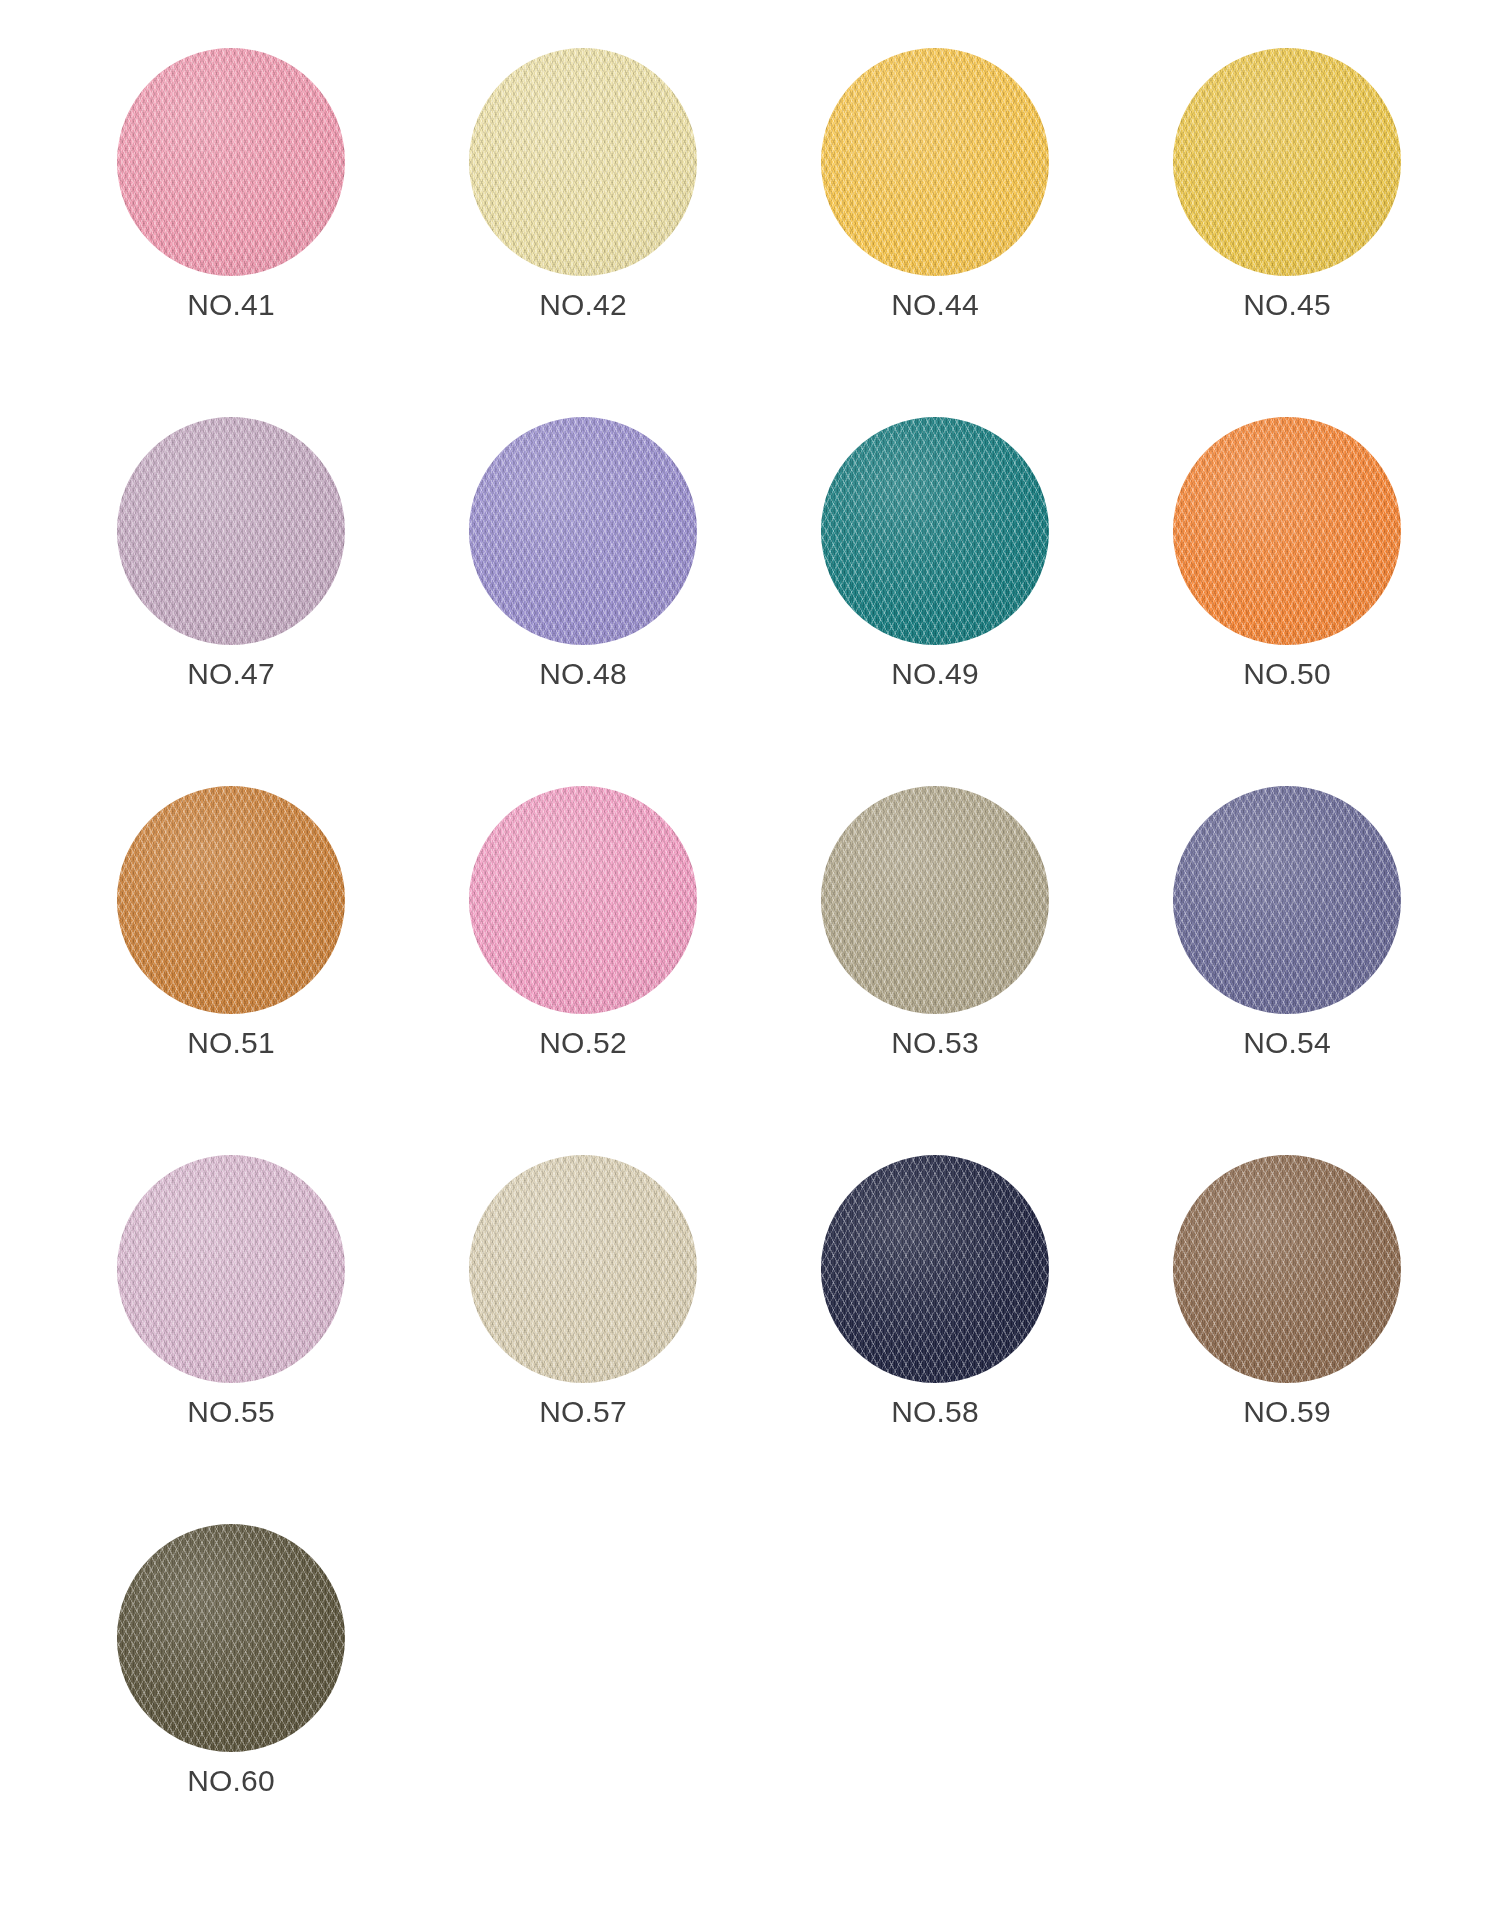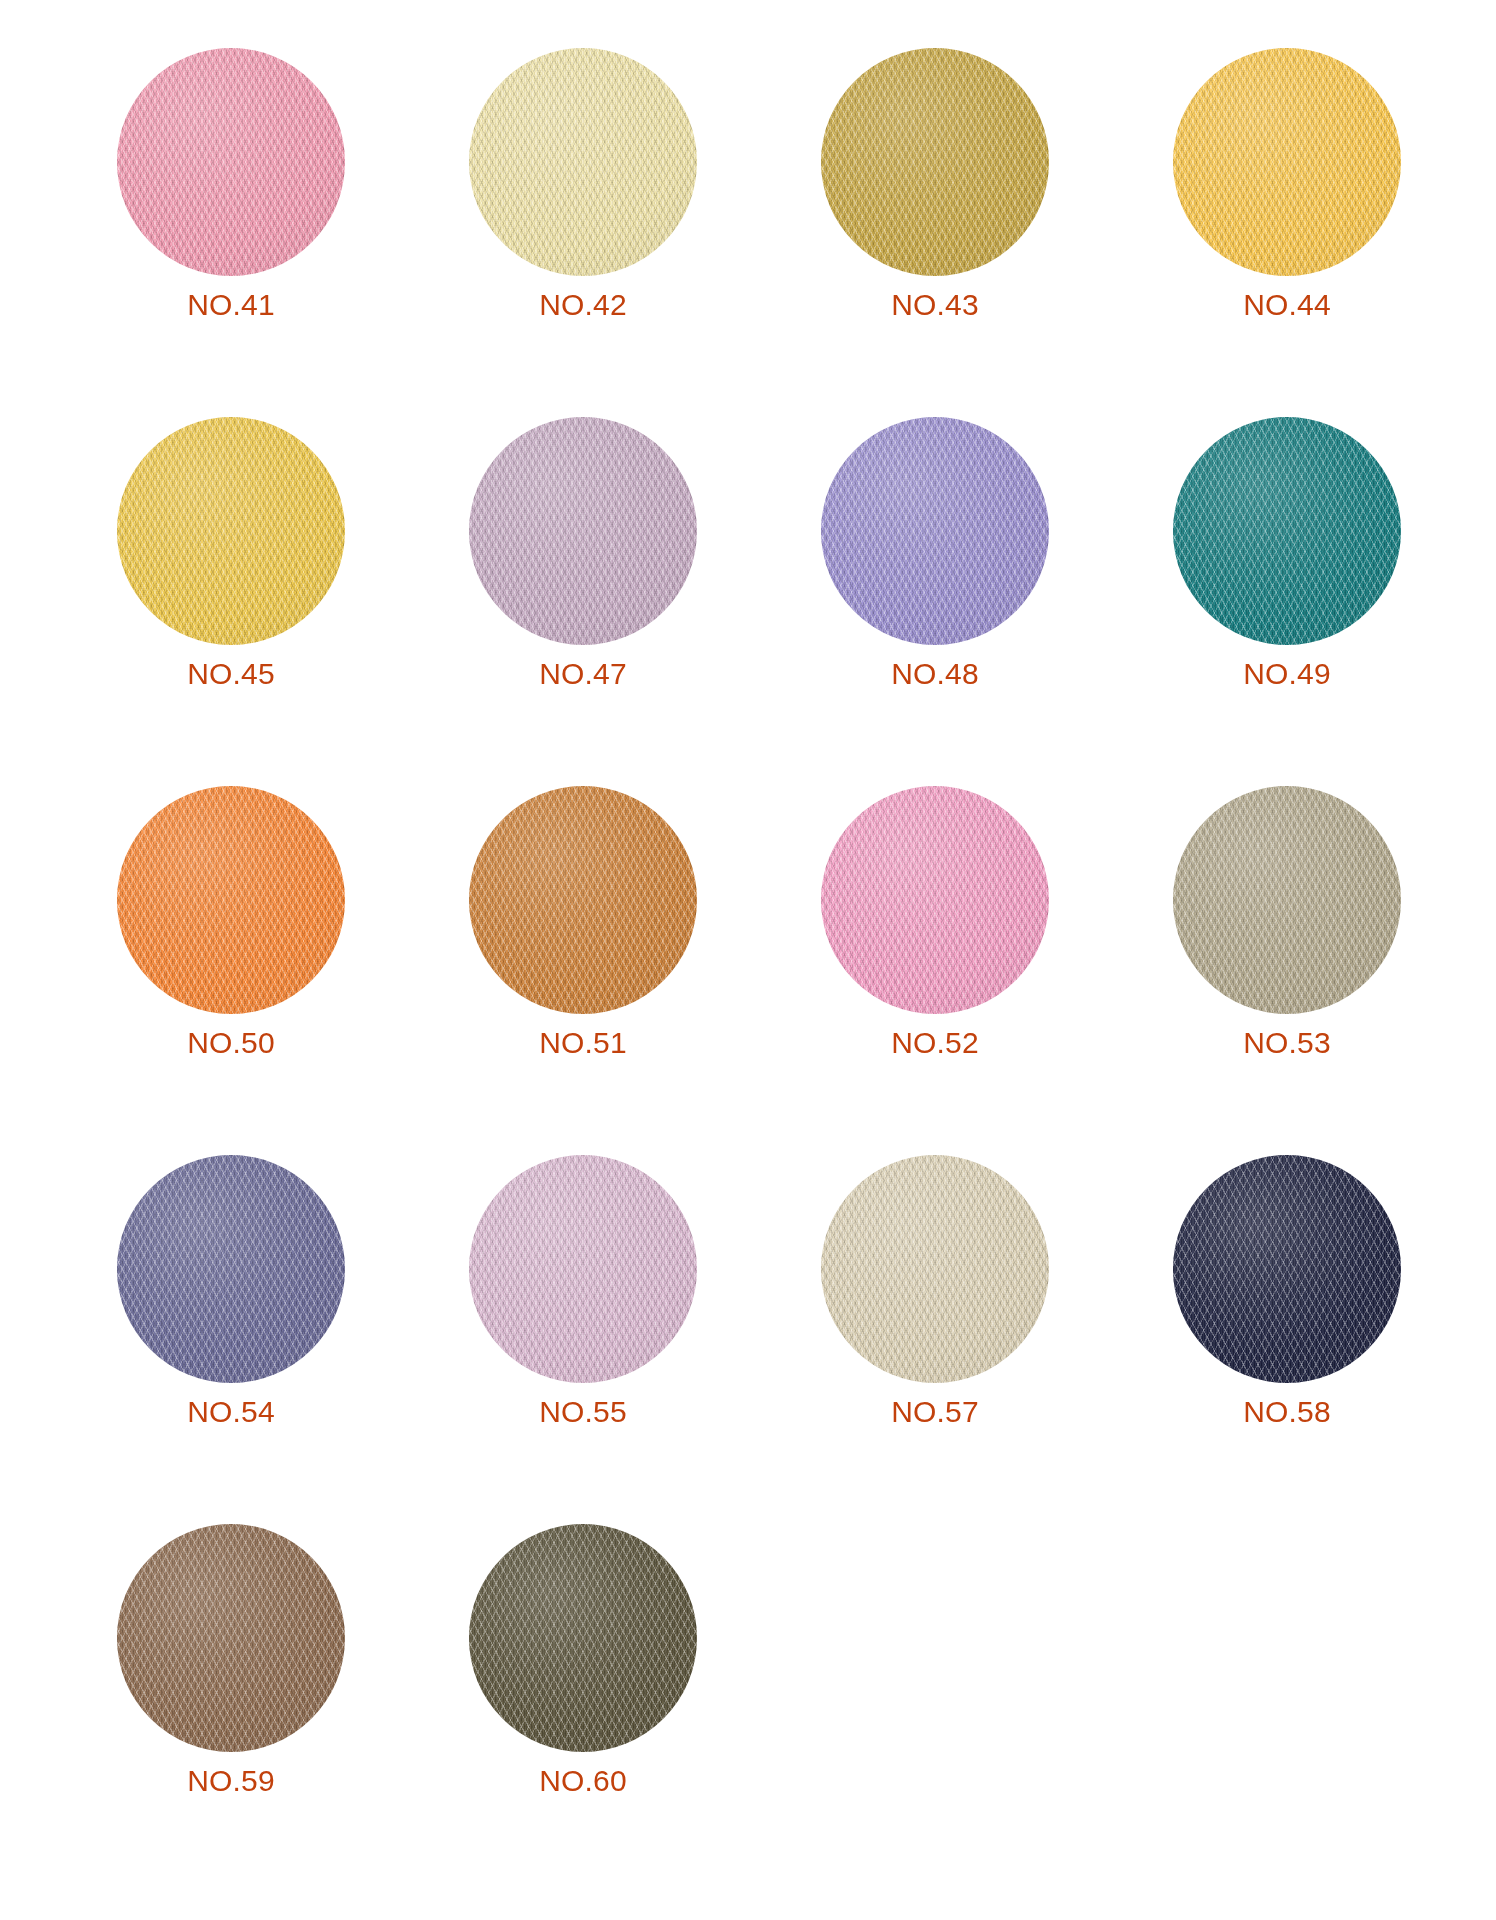--- a/index.html
+++ b/index.html
@@ -109,21 +109,21 @@
         rgba(0,0,0,0.00) 62%,
         rgba(0,0,0,0.06) 100%);
     pointer-events: none;
   }
 
   .swatch-label {
     margin-top: 14px;
     font-family: "Liberation Sans", sans-serif;
     font-size: 30px;
     font-weight: 400;
-    color: #c2410c;
+    color: #404040;
     letter-spacing: 0.2px;
     line-height: 1;
     white-space: nowrap;
   }
 </style>
 </head>
 <body>
 
 <div id="sheet">
   <div class="swatch-grid">
@@ -134,26 +134,20 @@
         <div class="swatch-label">NO.41</div>
       </div>
       <div class="swatch-cell">
         <div class="swatch-disc-wrap">
           <div class="swatch-disc" style="background-color: rgb(239, 227, 168);"></div>
         </div>
         <div class="swatch-label">NO.42</div>
       </div>
       <div class="swatch-cell">
         <div class="swatch-disc-wrap">
-          <div class="swatch-disc" style="background-color: rgb(200, 168, 69);"></div>
-        </div>
-        <div class="swatch-label">NO.43</div>
-      </div>
-      <div class="swatch-cell">
-        <div class="swatch-disc-wrap">
           <div class="swatch-disc" style="background-color: rgb(250, 199, 76);"></div>
         </div>
         <div class="swatch-label">NO.44</div>
       </div>
       <div class="swatch-cell">
         <div class="swatch-disc-wrap">
           <div class="swatch-disc" style="background-color: rgb(239, 201, 75);"></div>
         </div>
         <div class="swatch-label">NO.45</div>
       </div>

